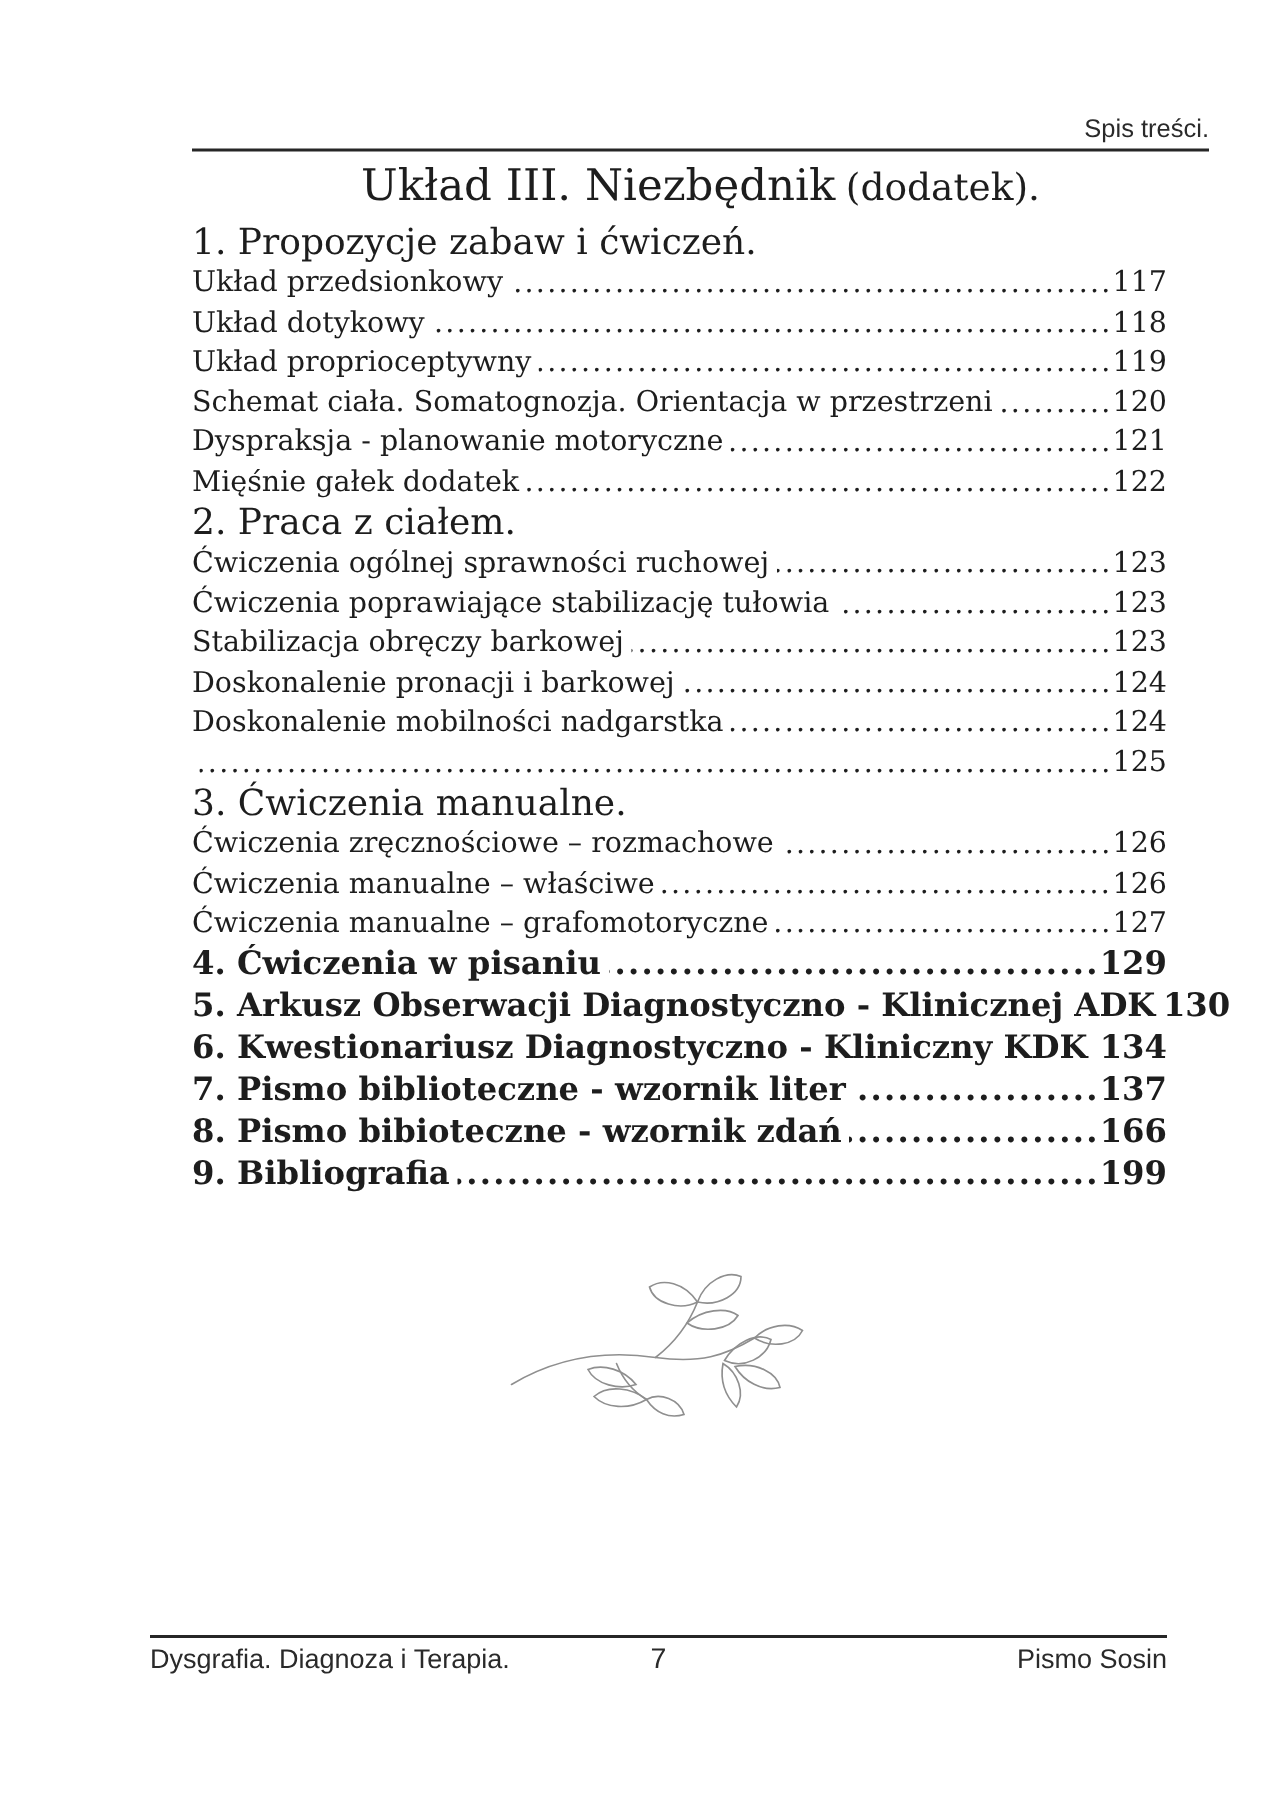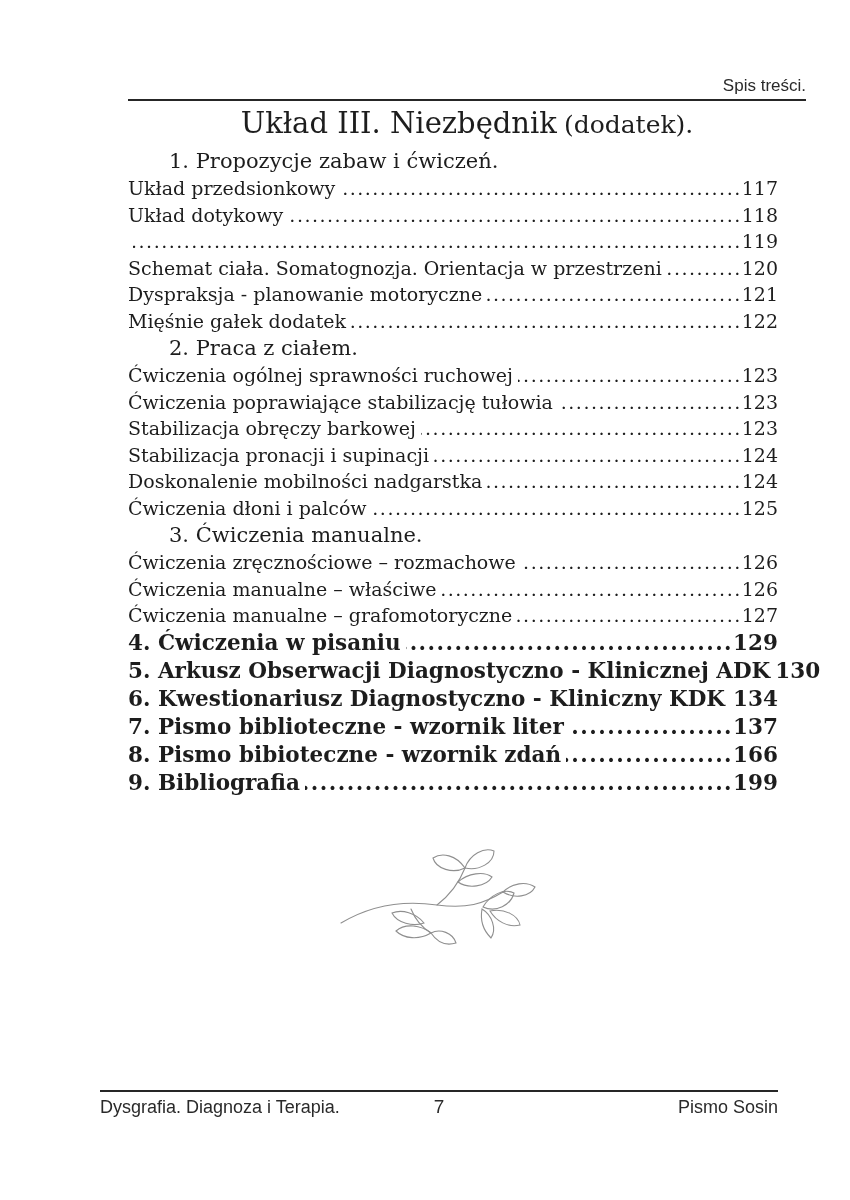--- a/index.html
+++ b/index.html
@@ -39,24 +39,23 @@
   }
   .title-main { font-size: 29px; line-height: 38px; }
   .title-suffix { font-size: 25px; margin-left: 7px; }
 
   
   .toc {
     margin: 5px 0 0 100px;
     width: 650px; 
   }
   .toc-section {
-    font-size: 21px;
+    font-size: 24px;
     line-height: 28px;
     white-space: nowrap;
-    margin-left: 41px;
   }
   .toc-entry {
     display: flex;
     align-items: center;
     font-size: 19px;
     line-height: 26.5px;
   }
   .toc-entry.big {
     font-size: 21.5px;
     line-height: 28px;
@@ -124,20 +123,21 @@
       <span class="label">Układ przedsionkowy</span>
       <span class="dots">................................................................................................................................................................</span>
       <span class="pagenum">117</span>
     </div>
     <div class="toc-entry">
       <span class="label">Układ dotykowy</span>
       <span class="dots">................................................................................................................................................................</span>
       <span class="pagenum">118</span>
     </div>
     <div class="toc-entry">
+      <span class="label">Układ proprioceptywny</span>
       <span class="dots">................................................................................................................................................................</span>
       <span class="pagenum">119</span>
     </div>
     <div class="toc-entry">
       <span class="label">Schemat ciała. Somatognozja. Orientacja w przestrzeni</span>
       <span class="dots">................................................................................................................................................................</span>
       <span class="pagenum">120</span>
     </div>
     <div class="toc-entry">
       <span class="label">Dyspraksja - planowanie motoryczne</span>
@@ -161,31 +161,30 @@
       <span class="label">Ćwiczenia poprawiające stabilizację tułowia</span>
       <span class="dots">................................................................................................................................................................</span>
       <span class="pagenum">123</span>
     </div>
     <div class="toc-entry">
       <span class="label">Stabilizacja  obręczy barkowej</span>
       <span class="dots">................................................................................................................................................................</span>
       <span class="pagenum">123</span>
     </div>
     <div class="toc-entry">
-      <span class="label">Stabilizacja pronacji i supinacji</span>
+      <span class="label">Doskonalenie pronacji i barkowej</span>
       <span class="dots">................................................................................................................................................................</span>
       <span class="pagenum">124</span>
     </div>
     <div class="toc-entry">
       <span class="label">Doskonalenie mobilności nadgarstka</span>
       <span class="dots">................................................................................................................................................................</span>
       <span class="pagenum">124</span>
     </div>
     <div class="toc-entry">
-      <span class="label">Ćwiczenia dłoni i palców</span>
       <span class="dots">................................................................................................................................................................</span>
       <span class="pagenum">125</span>
     </div>
 
     <div class="toc-section">3. Ćwiczenia manualne.</div>
 
     <div class="toc-entry">
       <span class="label">Ćwiczenia zręcznościowe – rozmachowe</span>
       <span class="dots">................................................................................................................................................................</span>
       <span class="pagenum">126</span>

